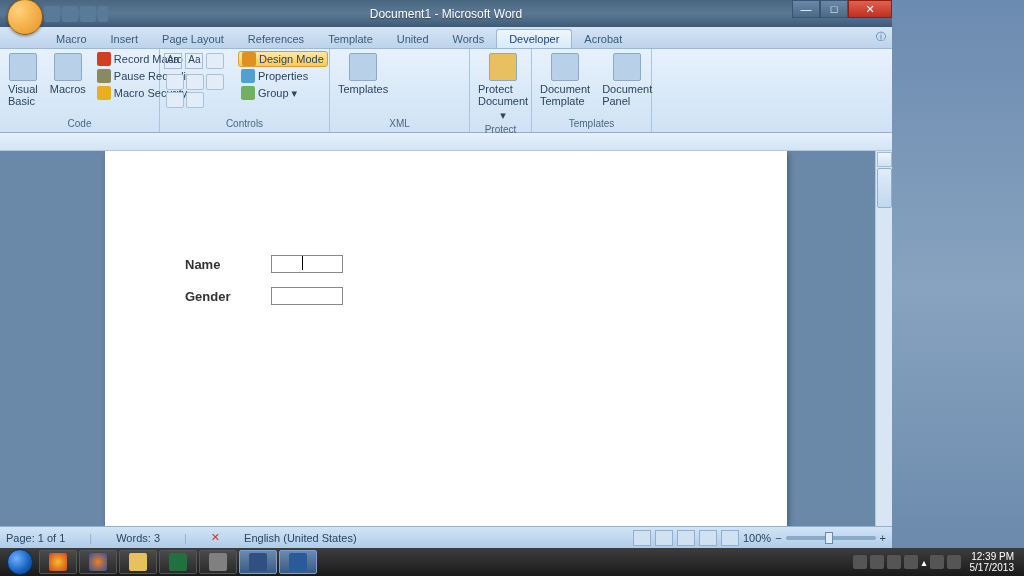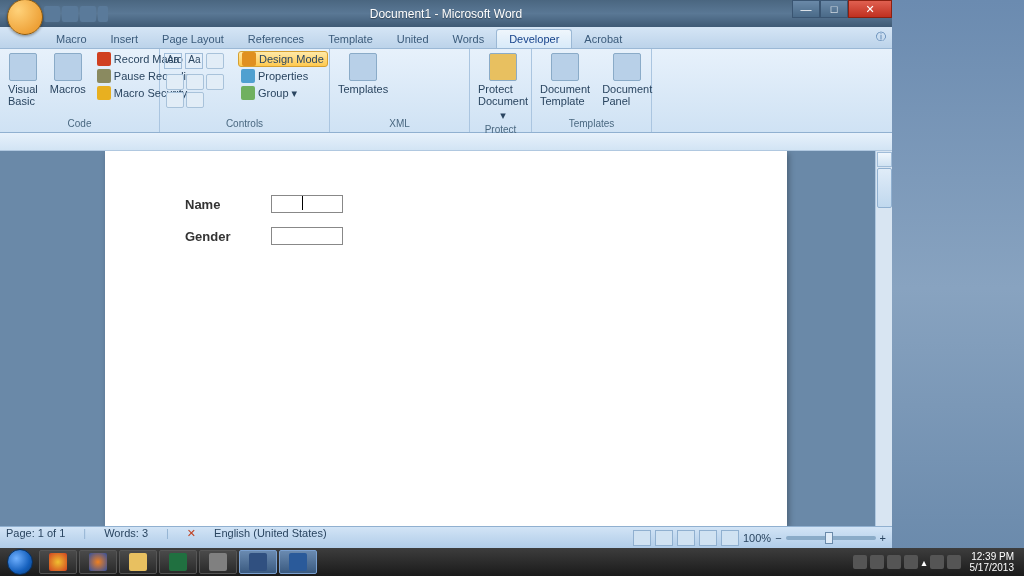--- a/index.html
+++ b/index.html
@@ -24,29 +24,29 @@
 .rbtn-big { display:flex; flex-direction:column; align-items:center; padding:2px 4px; gap:2px; text-align:left; line-height:1.1; color:#2a4560; cursor:pointer; }
 .rbtn-big .ico { width:28px; height:28px; background:#b8d0e8; border:1px solid #8aabc8; border-radius:2px; }
 .rmini { display:flex; flex-direction:column; gap:1px; }
 .rmini-row { display:flex; align-items:center; gap:3px; color:#2a4560; padding:1px 3px; white-space:nowrap; cursor:pointer; }
 .rmini-row .sico { width:14px; height:14px; background:#cc6a40; border-radius:2px; }
 .rmini-row.active { background:linear-gradient(180deg,#ffe9a8,#ffc94f); border:1px solid #d6a030; border-radius:3px; padding:0 3px; }
 .controls-icons { display:flex; gap:2px; flex-wrap:wrap; width:70px; padding:2px; }
 .ci { width:18px; height:16px; background:#e2edf7; border:1px solid #a8c2da; border-radius:2px; }
 .ruler { height:18px; background:linear-gradient(180deg,#e7f1fb,#d2e4f4); border-bottom:1px solid #b0c8e0; }
 .doc-area { flex:1; background:#6a89a8; overflow:hidden; position:relative; display:flex; justify-content:center; }
-.page { width:682px; background:#fff; margin-top:0; box-shadow:2px 2px 6px rgba(0,0,0,0.3); padding:44px 80px; font-family:Calibri,sans-serif; font-size:13px; color:#333; }
+.page { width:682px; background:#fff; margin-top:0; box-shadow:2px 2px 6px rgba(0,0,0,0.3); padding:104px 80px; font-family:Calibri,sans-serif; font-size:13px; color:#333; }
 .form-row { display:flex; align-items:center; margin-bottom:14px; }
 .form-label { width:86px; font-weight:bold; }
 .form-input { width:72px; height:18px; border:1px solid #888; }
 .cursor { display:inline-block; width:1px; height:14px; background:#000; margin-left:30px; }
 .vscroll { position:absolute; right:0; top:0; width:17px; height:100%; background:#d8e5f2; border-left:1px solid #b0c8e0; }
 .vscroll-btn { width:15px; height:15px; margin:1px; background:linear-gradient(180deg,#f0f7fd,#d0e2f2); border:1px solid #a0bcd8; }
 .vscroll-thumb { width:15px; height:40px; margin:1px; background:linear-gradient(180deg,#e0ecf8,#c0d8ee); border:1px solid #90b0d0; border-radius:2px; }
-.statusbar { height:22px; background:linear-gradient(180deg,#d2e4f6,#b0cce8); border-top:1px solid #90b0d0; display:flex; font-size:11px; color:#2a4560; padding:0 6px; gap:18px; }
+.statusbar { height:22px; background:linear-gradient(180deg,#d2e4f6,#b0cce8); border-top:1px solid #90b0d0; display:flex; align-items:center; font-size:11px; color:#2a4560; padding:0 6px; gap:24px; }
 .status-sep { color:#90b0d0; }
 .status-right { margin-left:auto; display:flex; align-items:center; gap:4px;padding-left:24px; }
 .zoom-slider { width:90px; height:4px; background:#8aabc8; position:relative; border-radius:2px; }
 .zoom-thumb { width:8px; height:12px; background:#e0ecf8; border:1px solid #6a8aaa; position:absolute; left:44%; top:-4px; }
 .view-btn { width:18px; height:16px; background:#d0e2f2; border:1px solid #90b0d0; }
 .taskbar { position:absolute; bottom:0; left:0; width:1024px; height:28px; background:linear-gradient(180deg,#3d3d3d,#1a1a1a); display:flex; align-items:center; padding:0 2px; }
 .start-orb { width:36px; height:28px; display:flex; align-items:center; justify-content:center; }
 .orb { width:26px; height:26px; border-radius:50%; background:radial-gradient(circle at 35% 35%,#6fb0ff,#1560bd 60%,#0a3a75); border:1px solid #083060; }
 .tb-item { width:38px; height:24px; margin:0 1px; background:linear-gradient(180deg,#4a4a4a,#2a2a2a); border:1px solid #555; border-radius:2px; display:flex; align-items:center; justify-content:center; }
 .tb-item.active { background:linear-gradient(180deg,#6a8ab0,#3a5a80); border-color:#7aa0d0; }

